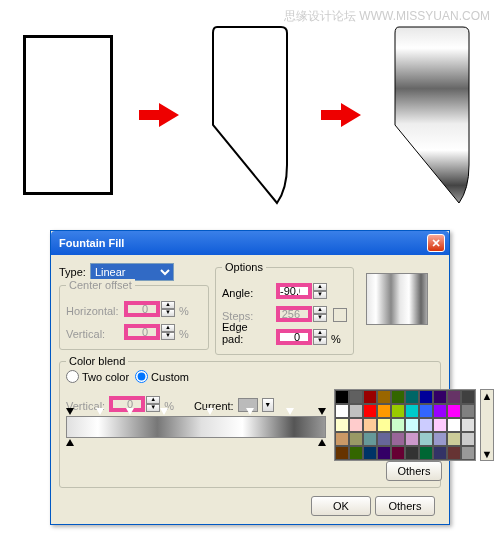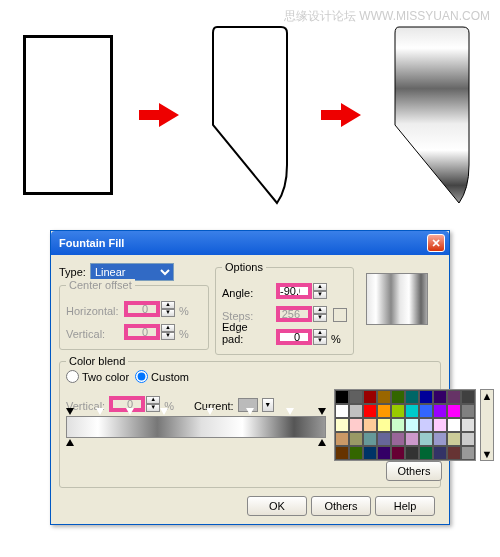--- a/index.html
+++ b/index.html
@@ -266,16 +266,15 @@
      </div>
      <div style="text-align:center;margin-top:4px;clear:both"><button class="btn">Others</button></div>
     </div>
    </div>
   </div>
 
 
   <div class="btn-row">
    <button class="btn" style="width:60px">OK</button>
    <button class="btn" style="width:60px">Others</button>
-   <button class="btn" style="width:60px">Help</button>
   </div>
  </div>
 </div>
 
 </body></html>

